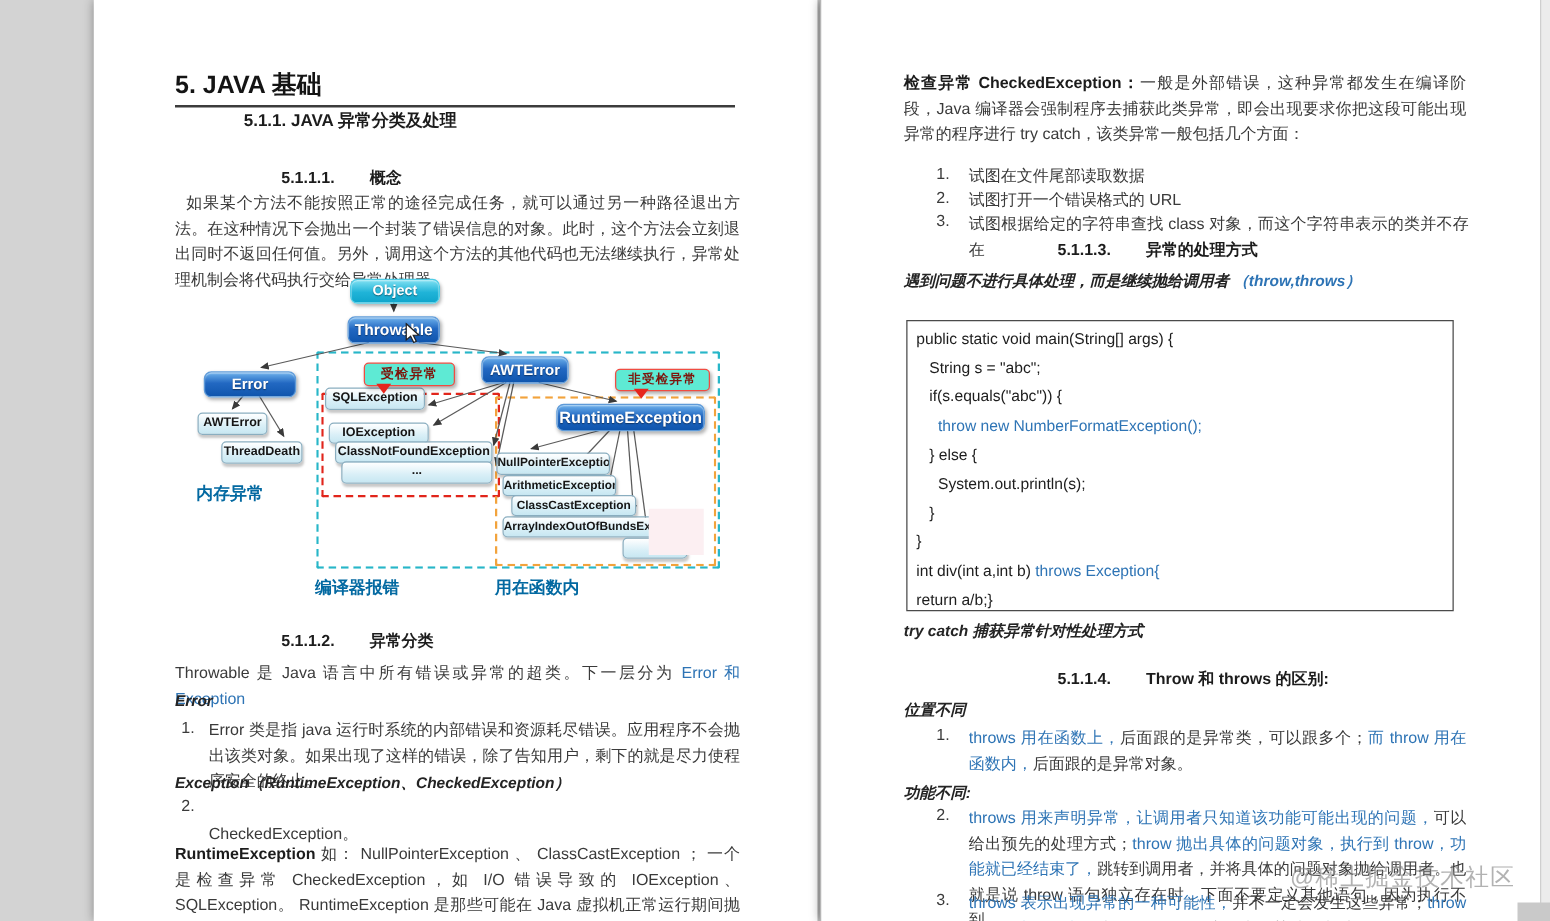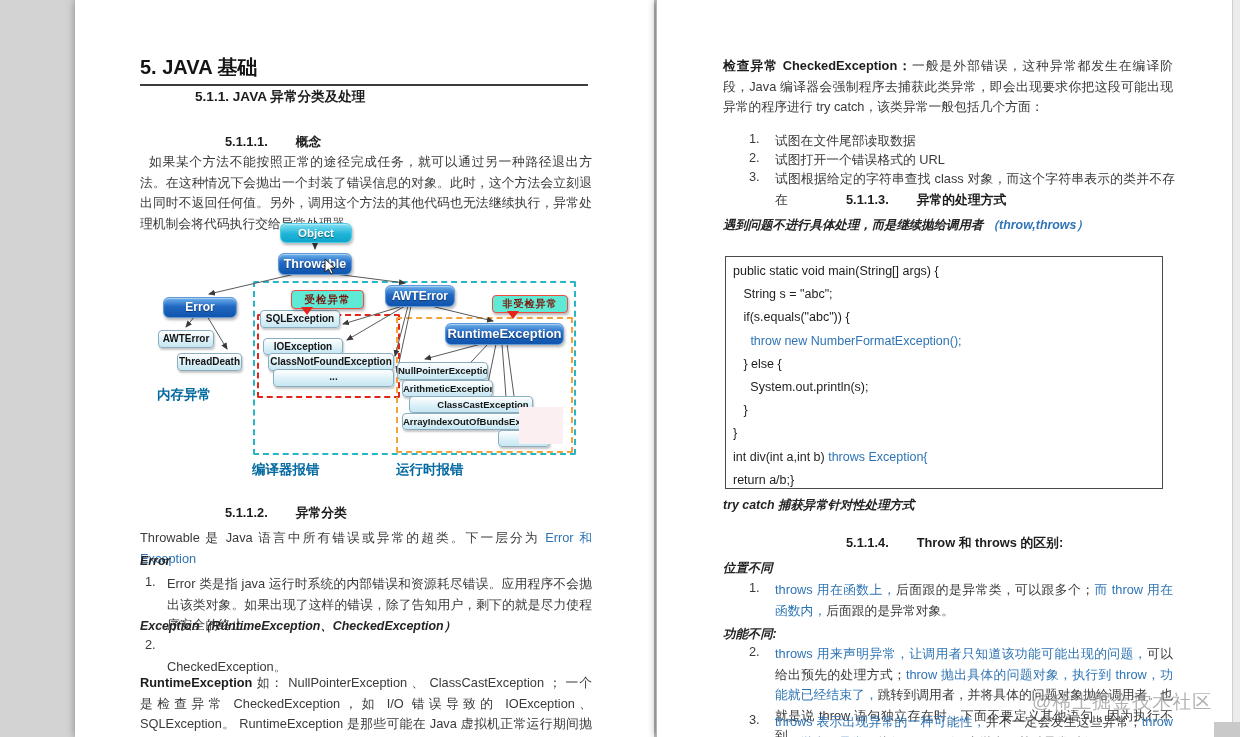--- a/index.html
+++ b/index.html
@@ -108,32 +108,32 @@
     <div class="bb" style="left:290px;top:105px;width:117px;height:20px;font-size:13px;line-height:20px;">RuntimeException</div>
 
     <div class="sbx" style="left:3px;top:112px;width:54px;height:16px;line-height:16px;">AWTError</div>
     <div class="sbx" style="left:22px;top:135px;width:63px;height:16px;line-height:16px;">ThreadDeath</div>
     <div class="sbx" style="left:105px;top:92px;width:78px;height:16px;line-height:16px;">SQLException</div>
     <div class="sbx" style="left:108px;top:120px;width:78px;height:15px;line-height:15px;">IOException</div>
     <div class="sbx" style="left:113px;top:135px;width:124px;height:16px;line-height:16px;">ClassNotFoundException</div>
     <div class="sbx" style="left:118px;top:151px;width:119px;height:16px;line-height:14px;">...</div>
     <div class="sbx" style="left:242px;top:144px;width:89px;height:16px;line-height:16px;font-size:9.5px;">NullPointerException</div>
     <div class="sbx" style="left:247px;top:162px;width:89px;height:15px;line-height:15px;font-size:9.5px;">ArithmeticException</div>
-    <div class="sbx" style="left:254px;top:178px;width:98px;height:15px;line-height:15px;font-size:9.5px;padding-left:24px;">ClassCastException</div>
+    <div class="sbx" style="left:254px;top:178px;width:98px;height:15px;line-height:15px;font-size:9.5px;">ClassCastException</div>
     <div class="sbx" style="left:247px;top:195px;width:128px;height:15px;line-height:15px;font-size:9.5px;">ArrayIndexOutOfBundsExcep</div>
     <div class="sbx" style="left:343px;top:212px;width:50px;height:15px;"></div>
 
     <div class="callout" style="left:136px;top:72px;width:71px;height:17px;line-height:17px;">受检异常</div>
     <div class="ctail" style="left:146px;top:89px;"></div>
     <div class="callout" style="left:337px;top:77px;width:74px;height:16px;line-height:16px;font-size:10px;">非受检异常</div>
     <div class="ctail" style="left:352px;top:93px;"></div>
 
     <div class="dlabel" style="left:2px;top:168px;">内存异常</div>
     <div class="dlabel" style="left:97px;top:243px;">编译器报错</div>
-    <div class="dlabel" style="left:241px;top:243px;">运行时报错</div>
+    <div class="dlabel" style="left:241px;top:243px;">用在函数内</div>
 
     <div id="pinkpatch" style="left:364px;top:189px;width:44px;height:37px;"></div>
 
     <svg class="abs" style="left:168px;top:40px;" width="14" height="18">
       <path d="M2,1 L2,14 L5.5,11 L8,16 L10,15 L7.6,10.2 L12,10 Z" fill="#fff" stroke="#222" stroke-width="1"></path>
     </svg>
   </div>
 
   <div class="abs h3" style="left:150px;top:505px;">
     <span class="hnum">5.1.1.2.</span><span>异常分类</span>

